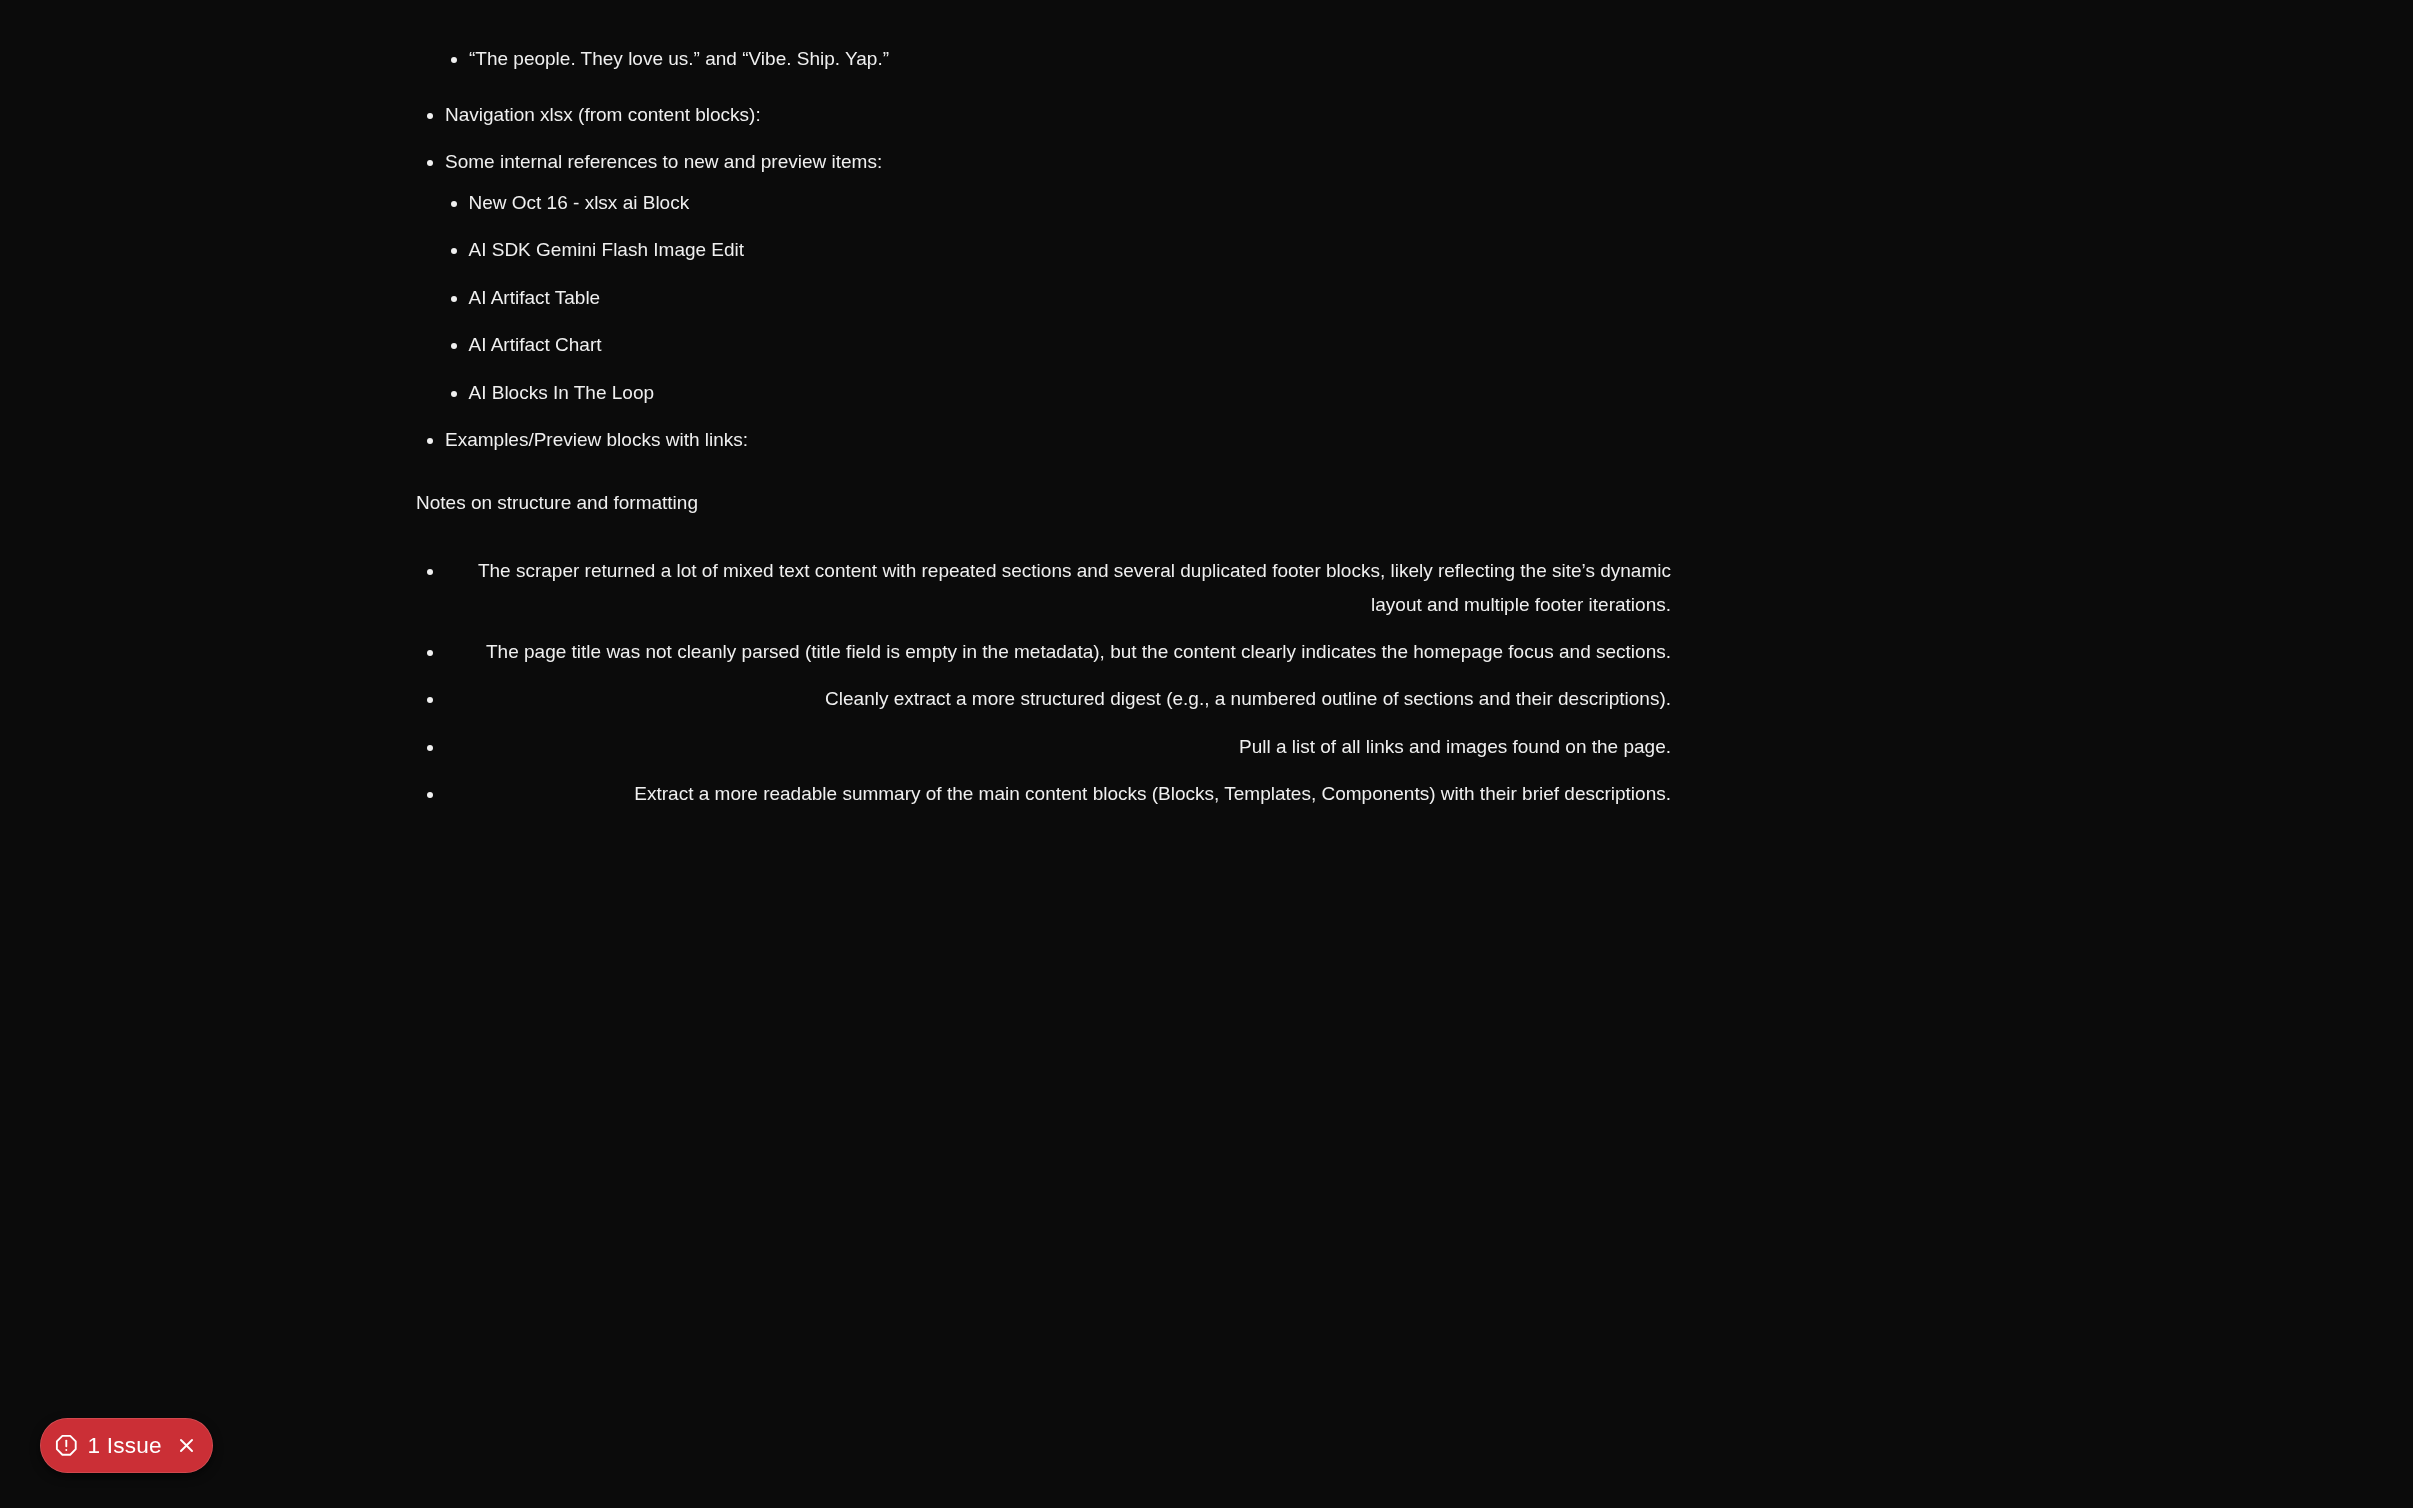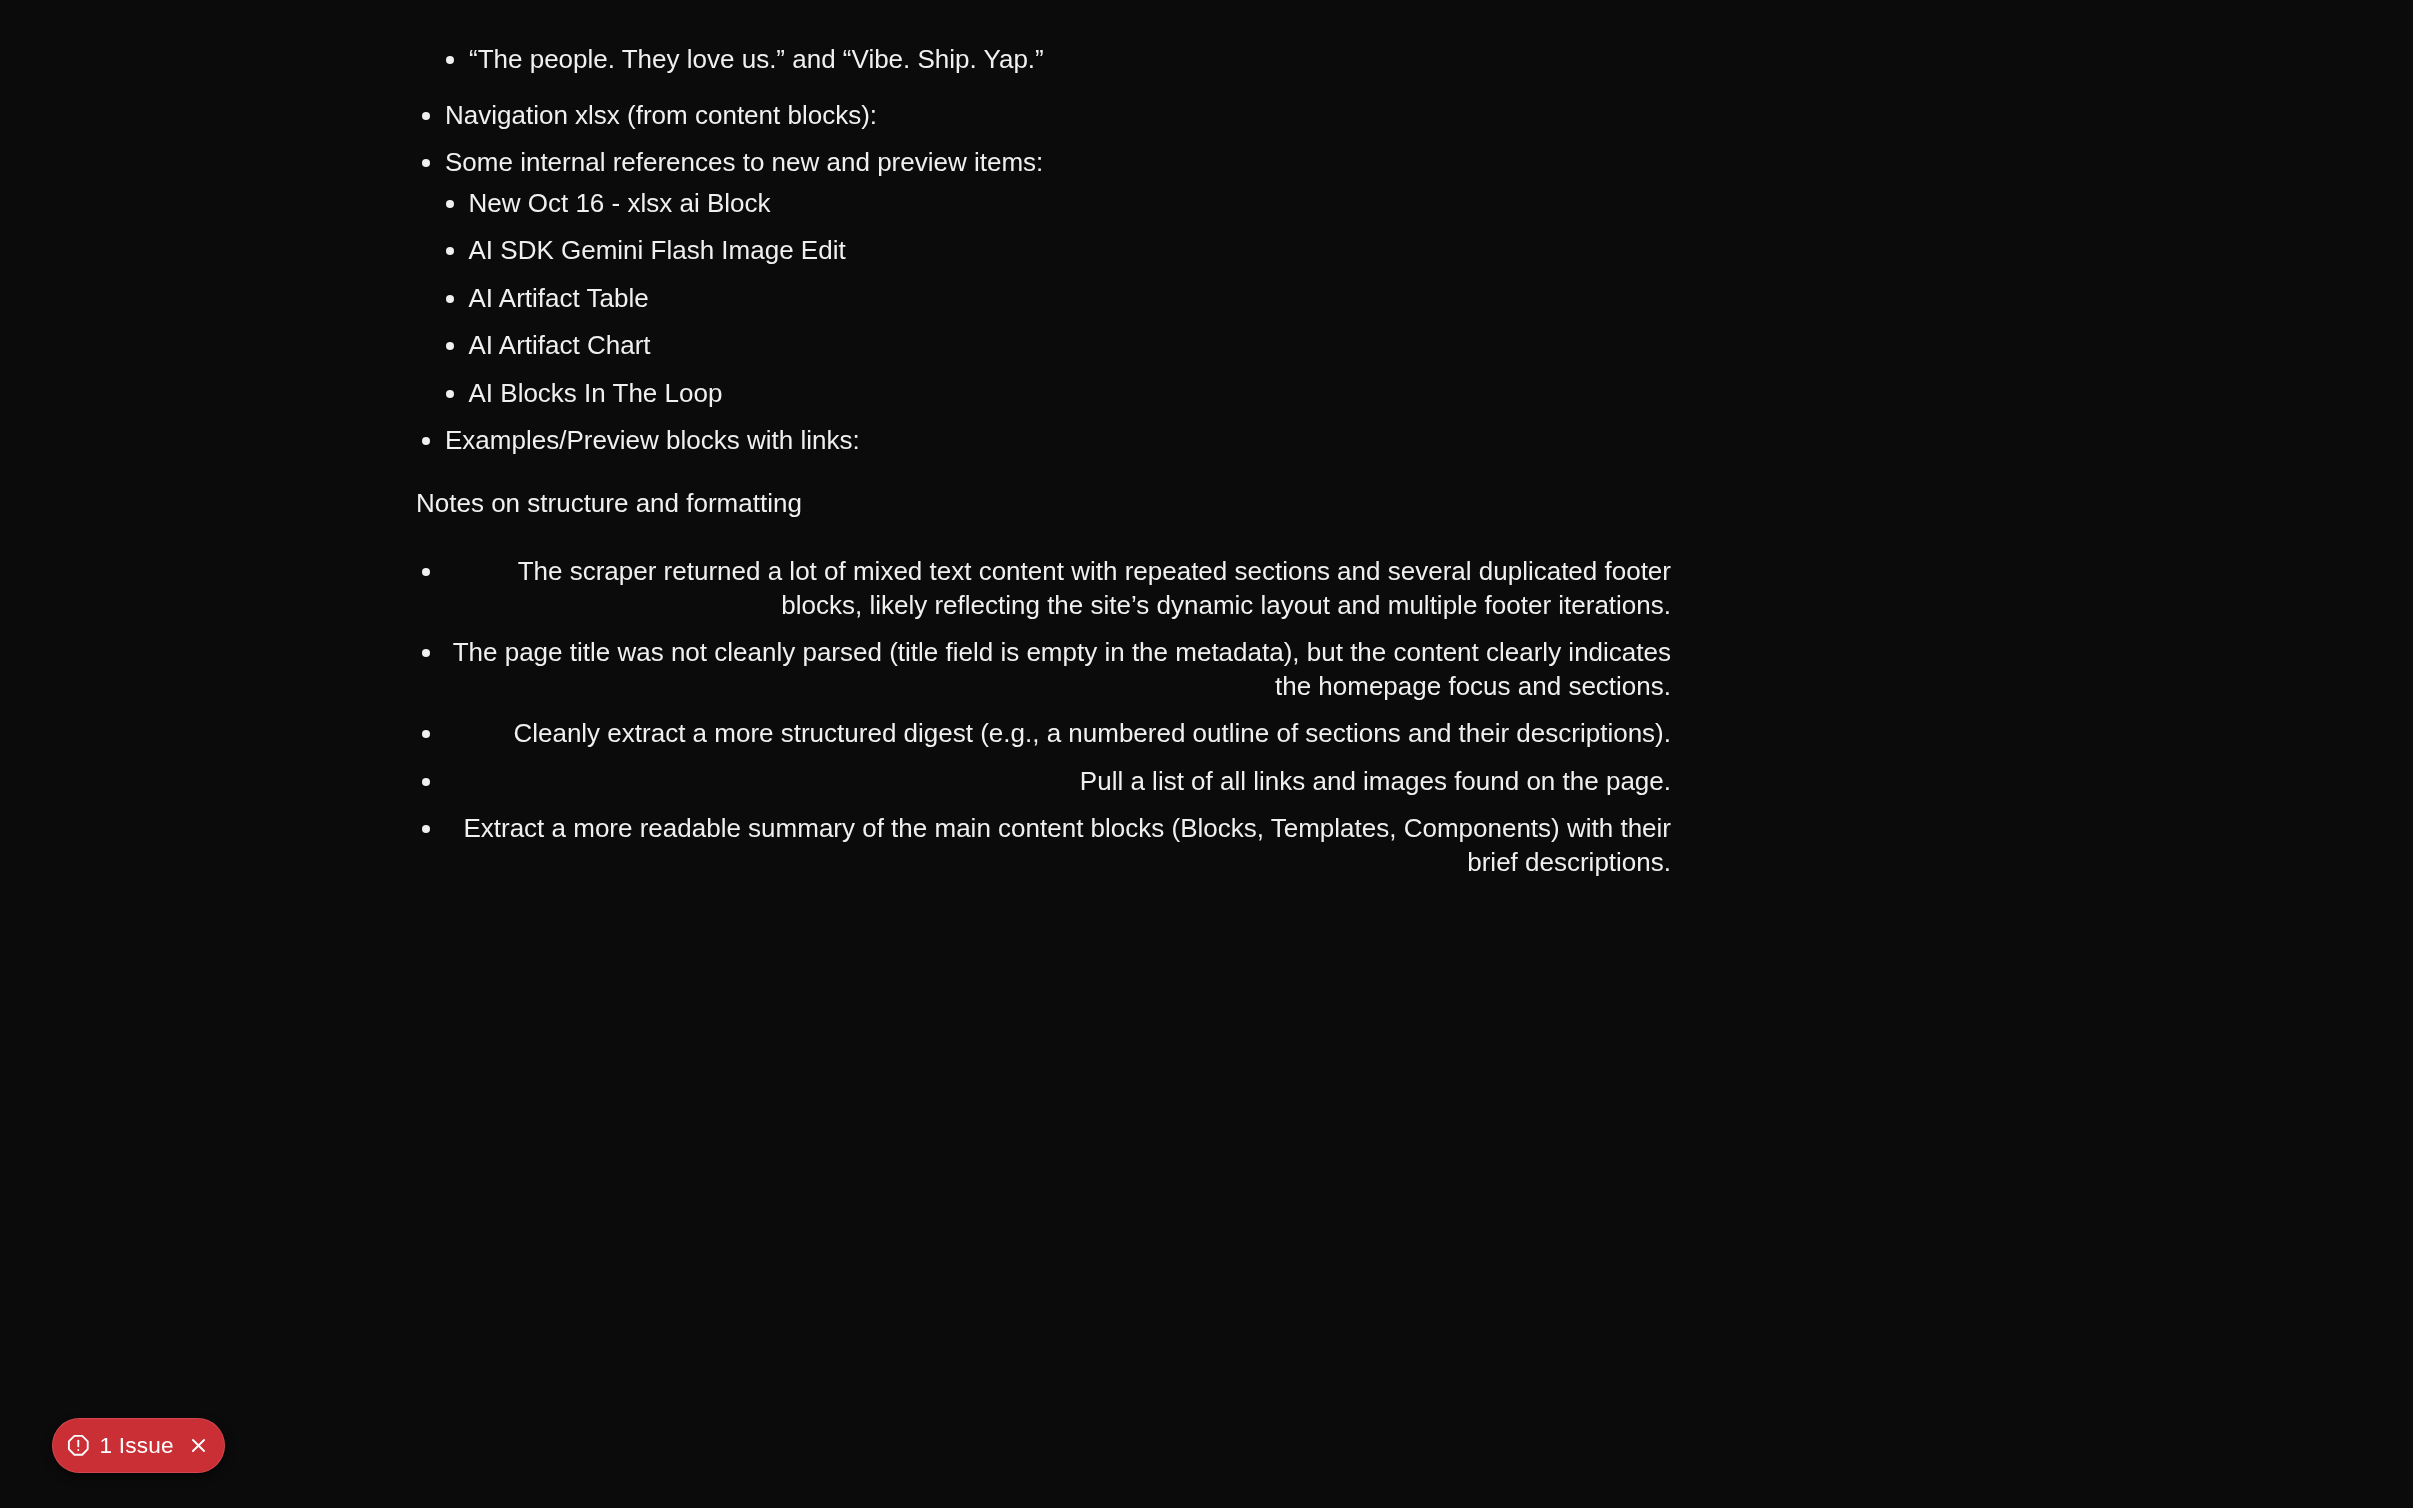--- a/index.html
+++ b/index.html
@@ -10,21 +10,21 @@
     background: #0b0b0b;
     overflow: hidden;
     font-family: "Liberation Sans", "DejaVu Sans", sans-serif;
   }
   .content {
     position: absolute;
     left: 416px;
     top: 42px;
     width: 1255px;
     color: #f0f0f0;
-    font-size: 26px;
+    font-size: 19px;
     line-height: 34px;
     font-weight: 400;
   }
   ul {
     list-style: disc;
     margin: 0;
     padding-left: 29px;
   }
   ul.lvl2-cont {
     padding-left: 53px;
@@ -39,21 +39,21 @@
   }
   p.para-heading {
     margin: 28.5px 0 34px 0;
   }
   ul.para-list li {
     margin-bottom: 13.4px;
     text-align: right;
   }
   .issue-badge {
     position: absolute;
-    left: 52px;
+    left: 40px;
     top: 1418px;
     height: 55px;
     display: flex;
     align-items: center;
     padding: 0 17px 0 15px;
     background: #cb2f36;
     border-radius: 837px;
     box-shadow: inset 0 0 0 0.8px rgba(255,255,255,0.16), 0 3.4px 10px rgba(0,0,0,0.55);
     color: #ffffff;
     cursor: pointer;

